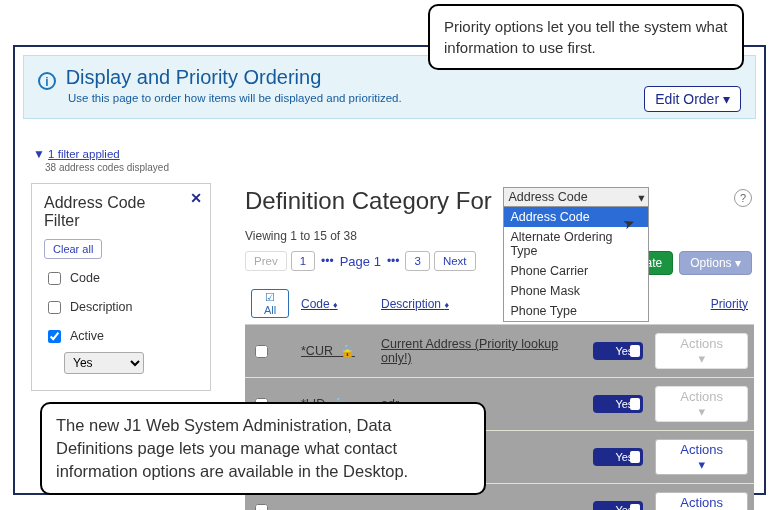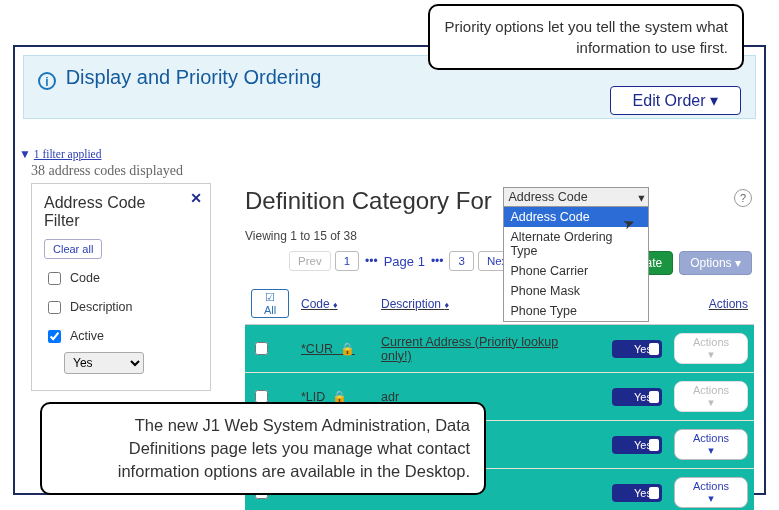--- a/index.html
+++ b/index.html
@@ -21,21 +21,21 @@
     border: 2px solid #1d2a5c;
     background: #fff;
   }
   
   .callout {
     position: absolute;
     background: #fff;
     border: 2px solid #000;
     border-radius: 10px;
     padding: 10px 14px;
-    text-align: right;
+    text-align: left;
     font-size: 15px;
     line-height: 1.4;
     z-index: 999;
   }
   .callout-top { left: 428px; top: 4px; width: 316px; }
   .callout-bottom { left: 40px; top: 385px; width: 446px; font-size: 16.5px; margin-top: 17px; }
   
   .banner {
     position: absolute;
     left: 8px; top: 8px; right: 8px;
@@ -67,37 +67,36 @@
     line-height:16px;
     margin-right:6px;
     vertical-align:middle;
   }
   .edit-order-btn {
     position:absolute; right:14px; top:30px;
     border:1px solid #1d2a8c;
     color:#1d2a8c;
     background:#fff;
     border-radius:4px;
-    font-size:16px;
-    padding:4px 22px;
+    font-size:14px;
+    padding:4px 10px;
     cursor:pointer;
   }
   
   .filter-applied-row {
-    position:absolute; left:4px; top: 100px;
+    position:absolute; left:18px; top: 100px;
     font-size:11.5px;
-    font-family:Liberation Serif, serif;
   }
   .filter-link {
     color:#2a3db5;
     text-decoration: underline;
     cursor:pointer;
   }
   .funnel-icon { color:#2a3db5; font-size:12px; }
-  .filter-sub { color:#666; font-size:14px; margin-left:12px; margin-top:1px; }
+  .filter-sub { color:#666; font-size:10px; margin-left:12px; margin-top:1px; }
   
   .sidebar {
     position:absolute;
     left:16px; top:136px;
     width:180px;
     border:1px solid #ccc;
     background:#fff;
     padding:10px 12px 16px 12px;
     font-size:12.5px;
   }
@@ -188,21 +187,21 @@
     display:flex; align-items:center; gap:4px;
   }
   .btn {
     border:1px solid #bbb; background:#fff;
     color:#2a3db5;
     border-radius:3px;
     font-size:11.5px;
     padding:3px 8px;
     cursor:pointer;
   }
-  .btn.disabled { color:#aaa; border-color:#ddd; cursor:default;margin-left:44px; }
+  .btn.disabled { color:#aaa; border-color:#ddd; cursor:default; }
   .ellips { color:#2a3db5; font-size:12px; padding:0 2px; }
 
   .create-btn {
     background:#1a9440; color:#fff; border:1px solid #157a34;
     border-radius:4px; font-size:12px; padding:4px 10px;
     cursor:pointer;
   }
   .options-btn {
     background:#9aa8d4; color:#fff; border:1px solid #8895c3;
     border-radius:4px; font-size:12px; padding:4px 10px;
@@ -234,41 +233,41 @@
     color:#2a6fb3; background:#fff;
     border-radius:3px; font-size:11px;
     padding:1px 6px;
     cursor:pointer;
   }
   .tbl td {
     padding:8px 6px;
     border-bottom:1px solid #e3e3d5;
     font-size:12.5px;
   }
-  .tbl tr.row td { background:#14b8a6; }
+  .tbl tr.row td { background:#a3a3a3; }
   .yes-pill {
     display:inline-block;
     background:#1d2a8c; color:#fff;
     border-radius:4px;
     padding:3px 10px 3px 10px;
     font-size:11px;
     position:relative;
     width:50px;
   }
   .yes-pill::after {
     content:"";
     position:absolute; right:3px; top:3px; bottom:3px;
     width:10px; background:#fff; border-radius:2px;
   }
   .actions-btn {
     border:1px solid #bbb; background:#fff;
     color:#2a3db5;
-    border-radius:8px;
-    font-size:11px;
-    padding:2px 18px;
+    border-radius:3px;
+    font-size:13px;
+    padding:2px 24px;
     cursor:pointer;
   }
   .actions-btn.dim { color:#bbb; border-color:#e0e0e0; cursor:default; }
   .lock-icon { color:#444; font-size:12px; }
   .cursor-pointer {
     position:absolute;
     left:572px; top:48px; 
     font-size:14px;
     pointer-events:none;
     z-index:60;
@@ -278,20 +277,21 @@
 </head>
 <body>
 
 <div class="callout callout-top">Priority options let you tell the system what information to use first.</div>
 
 <div class="frame">
 
   <div class="banner">
     <span class="info-icon">i</span>
     <span class="banner-title">Display and Priority Ordering</span>
+    <div class="banner-sub" style="margin-left:30px;">Use this page to order how items will be displayed and prioritized.</div>
     <button class="edit-order-btn">
       <span>Edit Order</span>
       <span> ▾</span>
     </button>
   </div>
 
   <div class="filter-applied-row">
     <span class="funnel-icon">▼</span>
     <span class="filter-link">1 filter applied</span>
     <div class="filter-sub">38 address codes displayed</div>
@@ -375,21 +375,21 @@
           </th>
           <th style="width:80px">
             <span>Code</span> <span class="sort-caret">♦</span>
           </th>
           <th>
             <span>Description</span> <span class="sort-caret">♦</span>
           </th>
           <th style="width:80px;">
             <span>Active</span> <span class="sort-caret">♦</span>
           </th>
-          <th style="width:80px;text-align:right">Actions</th>
+          <th style="width:80px;text-align:right">Priority</th>
         </tr>
       </thead>
       <tbody id="tbody">
           <tr class="row">
             <td><input type="checkbox" style=""></td>
             <td>*CUR &nbsp;<span class="lock-icon">🔒</span></td>
             <td>Current Address (Priority lookup only!)</td>
             <td style="text-align:right"><span class="yes-pill">Yes</span></td>
             <td style="text-align:right"><button class="actions-btn dim">Actions ▾</button></td>
           </tr>

